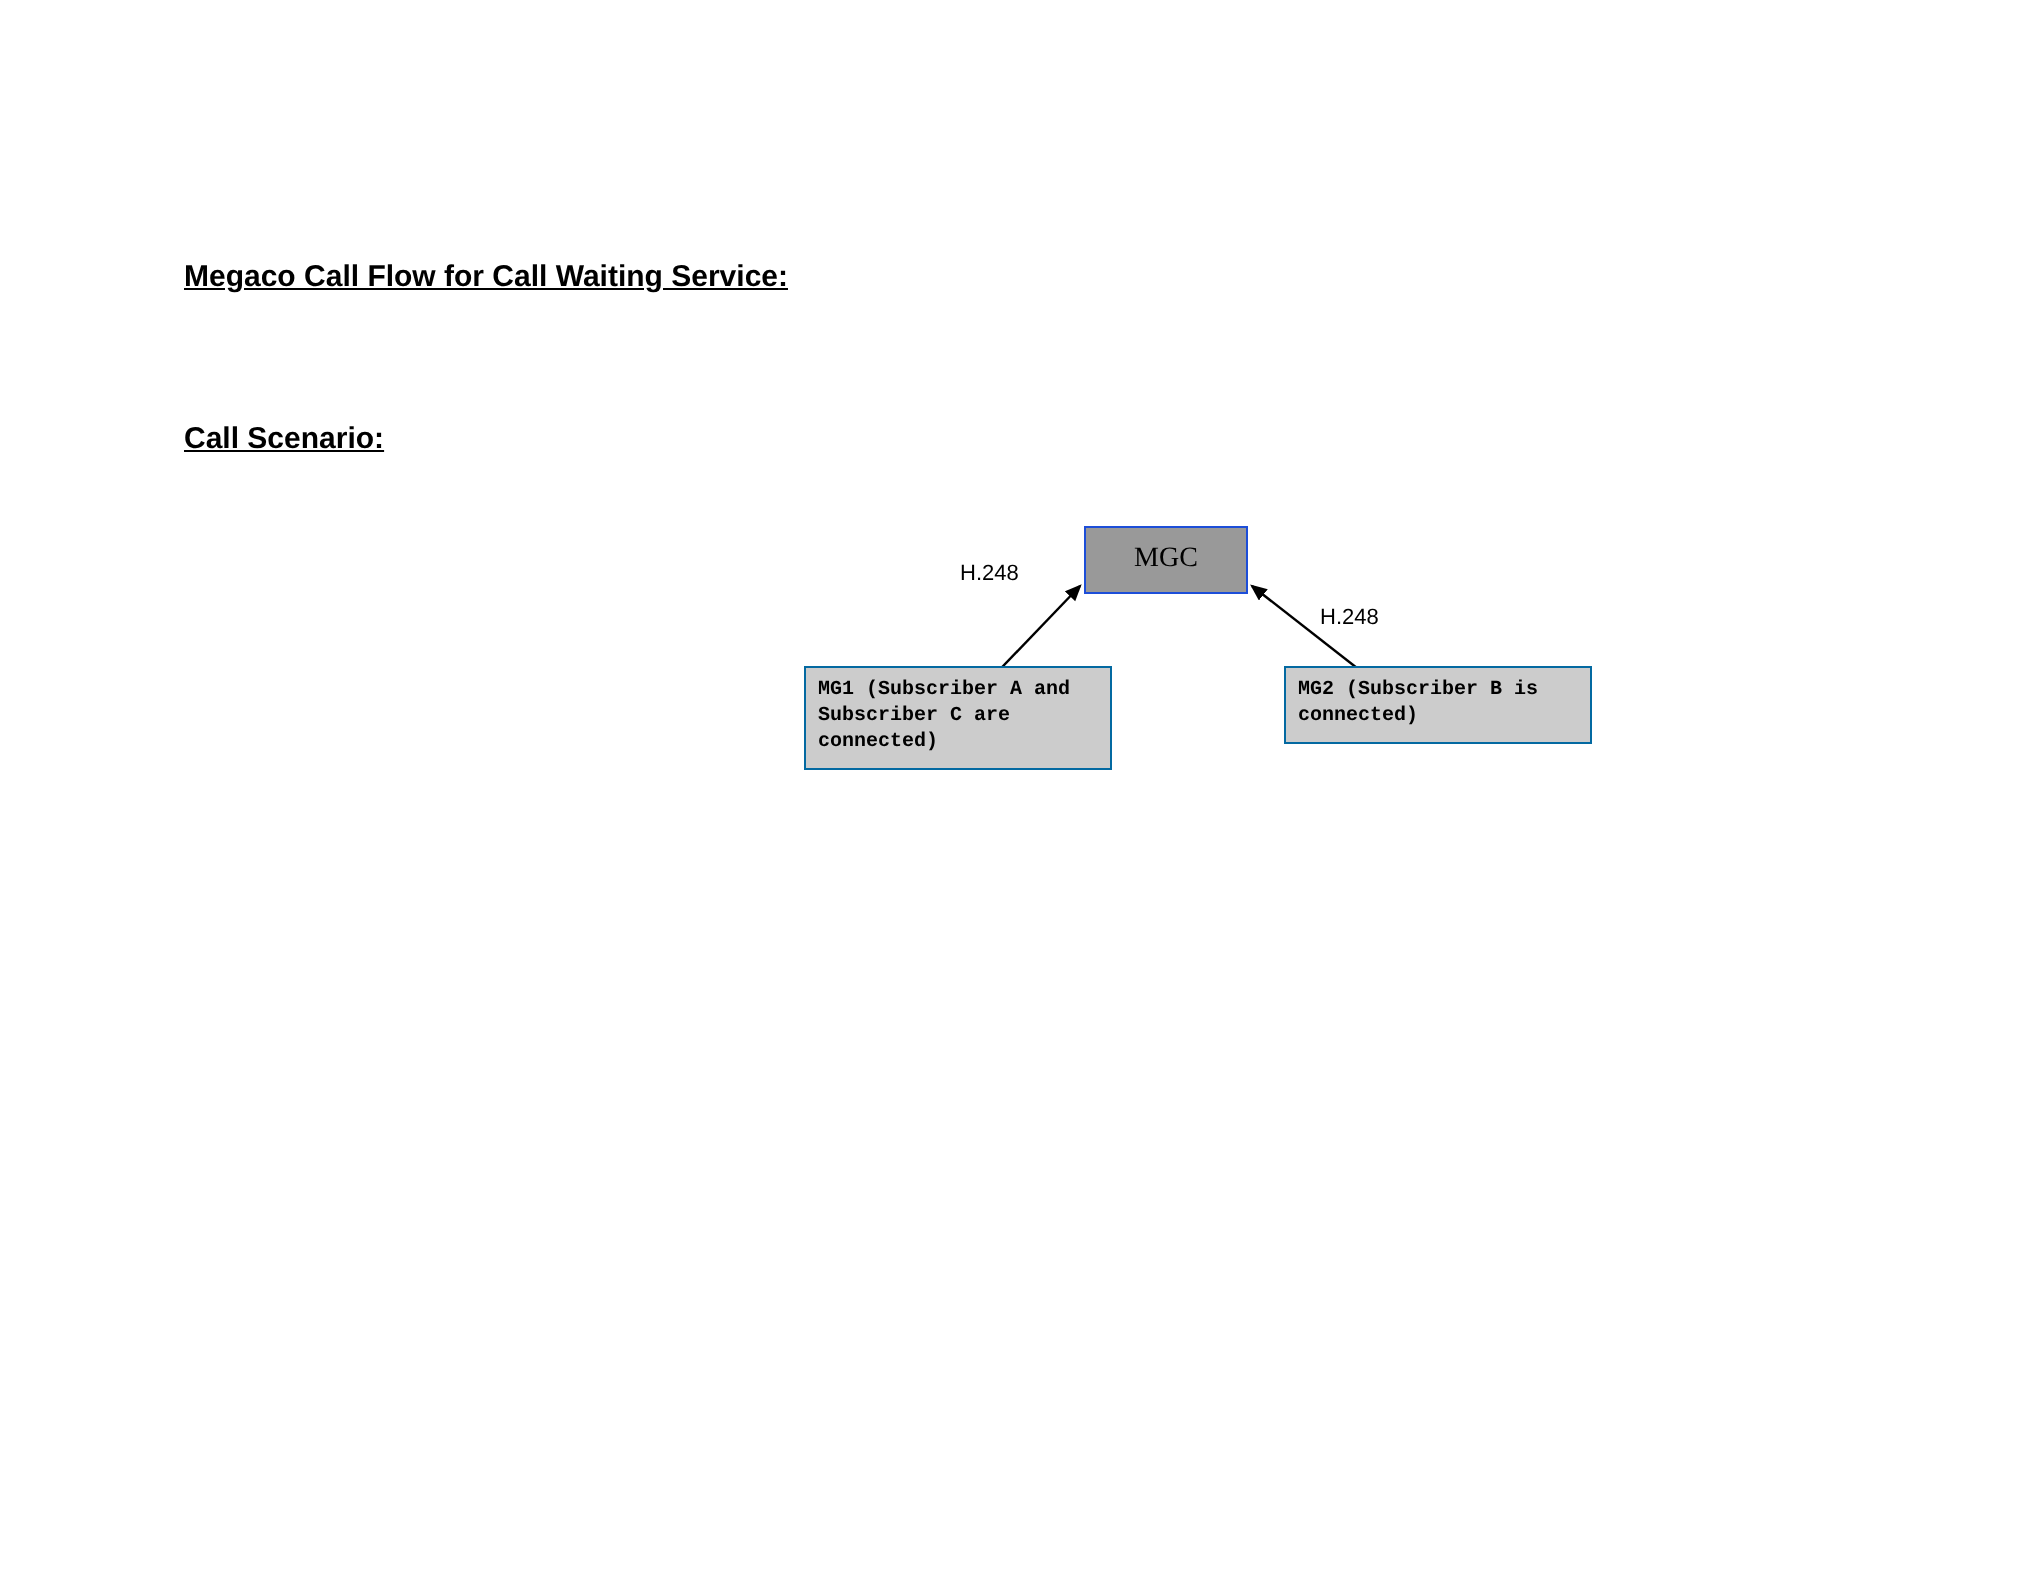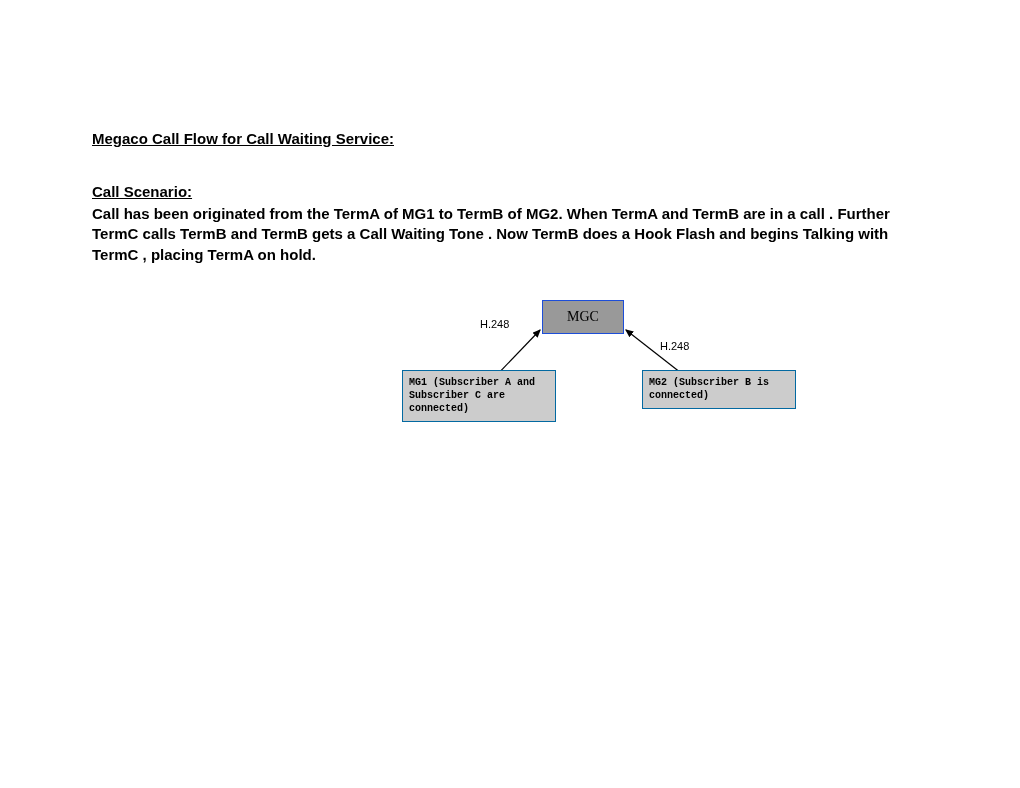--- a/index.html
+++ b/index.html
@@ -12,21 +12,21 @@
       position: relative;
     }
     .content {
       padding: 130px 92px 0 92px;
     }
     .title {
       font-size: 15px;
       font-weight: bold;
       text-decoration: underline;
       color: #000;
-      margin-bottom: 36px;
+      margin-bottom: 64px;
     }
     .scenario-label {
       font-size: 15px;
       font-weight: bold;
       text-decoration: underline;
       color: #000;
       margin-bottom: 4px;
     }
     .scenario-text {
       font-size: 15px;
@@ -99,21 +99,20 @@
       height: 160px;
       pointer-events: none;
     }
   </style>
 </head>
 <body>
 
 <div class="content">
   <div class="title">Megaco Call Flow for Call Waiting Service:</div>
   <div class="scenario-label">Call Scenario:</div>
-  <div class="scenario-text">Call has been originated from the TermA of MG1 to TermB of MG2. When TermA and TermB are in a call . Further TermC calls TermB and TermB gets a Call Waiting Tone . Now TermB does a Hook Flash and begins Talking with TermC , placing TermA on hold.</div>
 
   <div class="diagram">
     <svg class="diagram-svg">
       <defs>
         <marker id="arrowhead" markerWidth="8" markerHeight="8" refX="6" refY="3" orient="auto">
           <polygon points="0 0, 7 3, 0 6" fill="#000"></polygon>
         </marker>
       </defs>
       <line x1="180" y1="80" x2="228" y2="30" stroke="#000" stroke-width="1.2" marker-end="url(#arrowhead)"></line>
       <line x1="378" y1="80" x2="314" y2="30" stroke="#000" stroke-width="1.2" marker-end="url(#arrowhead)"></line>

